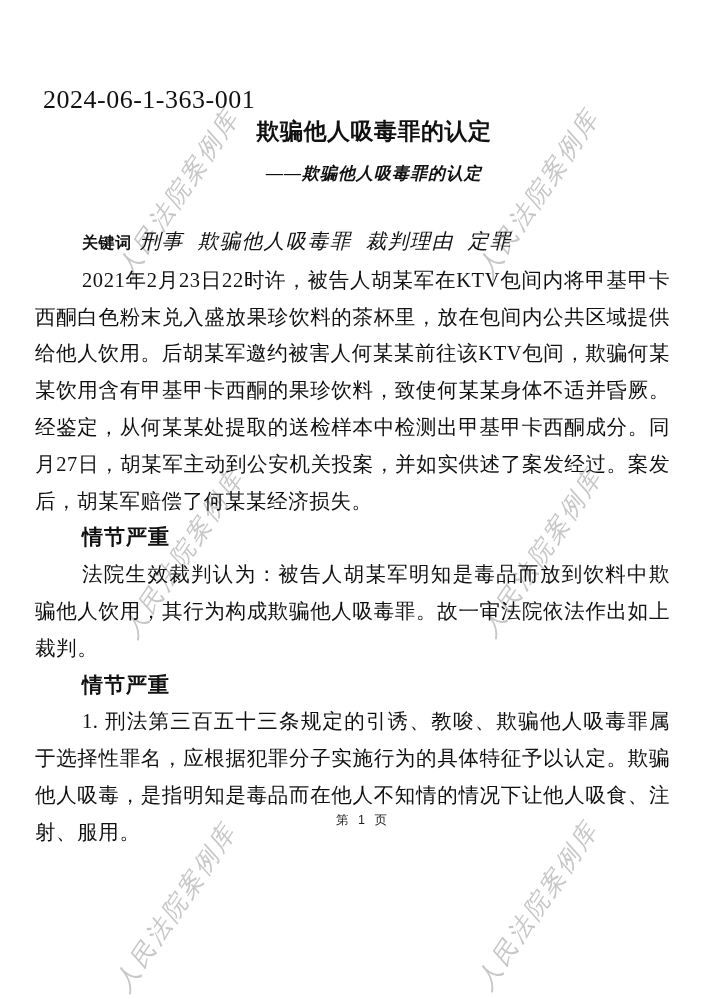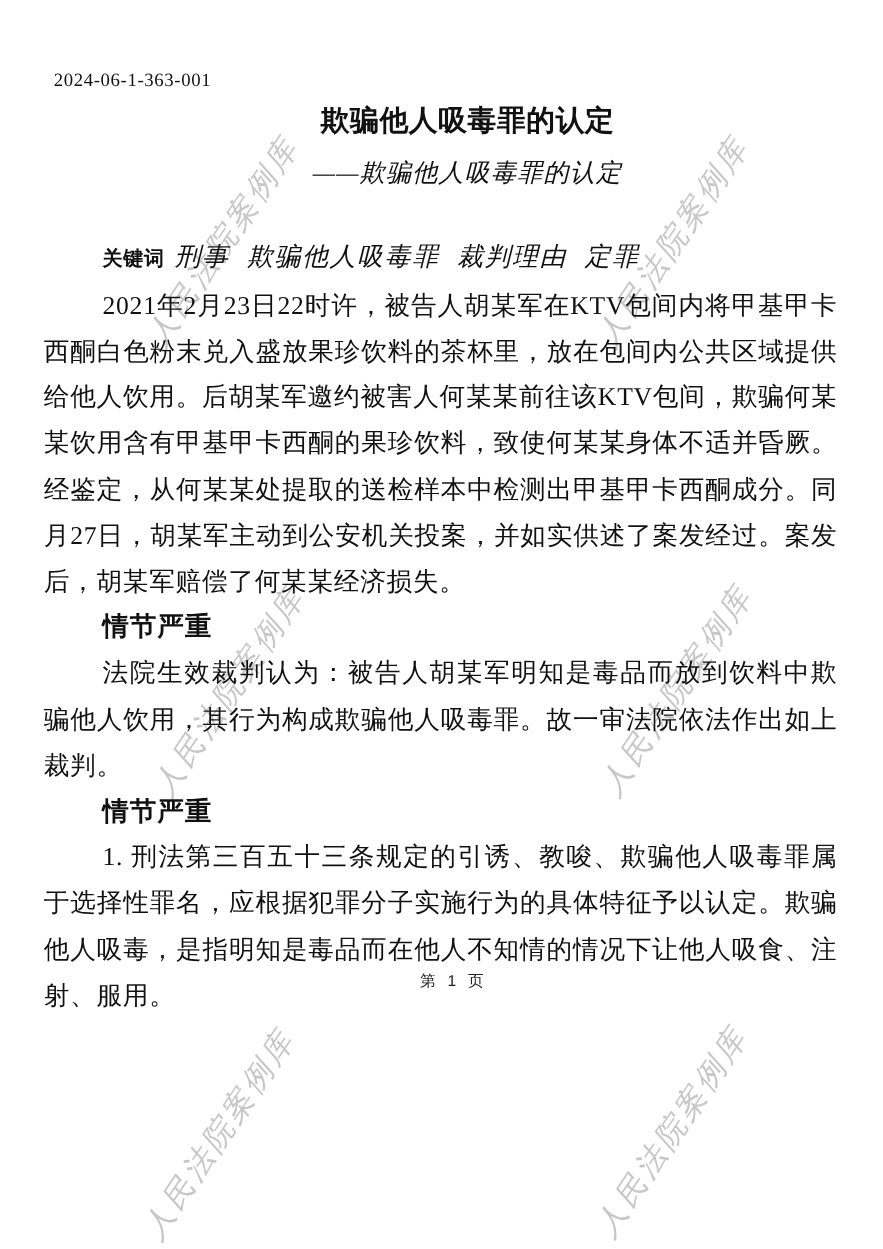--- a/index.html
+++ b/index.html
@@ -26,34 +26,35 @@
   .wm:nth-of-type(1){left:178px;top:193px;}
   .wm:nth-of-type(2){left:538px;top:193px;}
   .wm:nth-of-type(3){left:183px;top:553px;}
   .wm:nth-of-type(4){left:541px;top:552px;}
   .wm:nth-of-type(5){left:175px;top:907px;}
   .wm:nth-of-type(6){left:537px;top:905px;}
   
   .content{position:relative;z-index:1;}
   .doc-number{
     padding:52px 0 0 43px;
-    font-size:15px;line-height:26px;
+    font-size:26px;line-height:26px;
     letter-spacing:0.5px;
+    margin-top:35px;
   }
   .title-wrap{text-align:center;padding-left:42px;}
   .doc-title{
     margin:4px 0 0 0;
     font-size:23px;line-height:30px;
     font-weight:bold;
     letter-spacing:0.5px;
   }
   .doc-subtitle{
     margin:14px 0 0 0;
-    font-size:20px;line-height:26px;
-    font-weight:400;
+    font-size:17px;line-height:26px;
+    font-weight:700;
     font-style:italic;
     letter-spacing:1px;
   }
   .main{
     margin:36px 36px 0 35px;
     font-size:20.5px;
     line-height:36.8px;
     text-align:justify;
     text-justify:inter-character;
     letter-spacing:0.6px;

